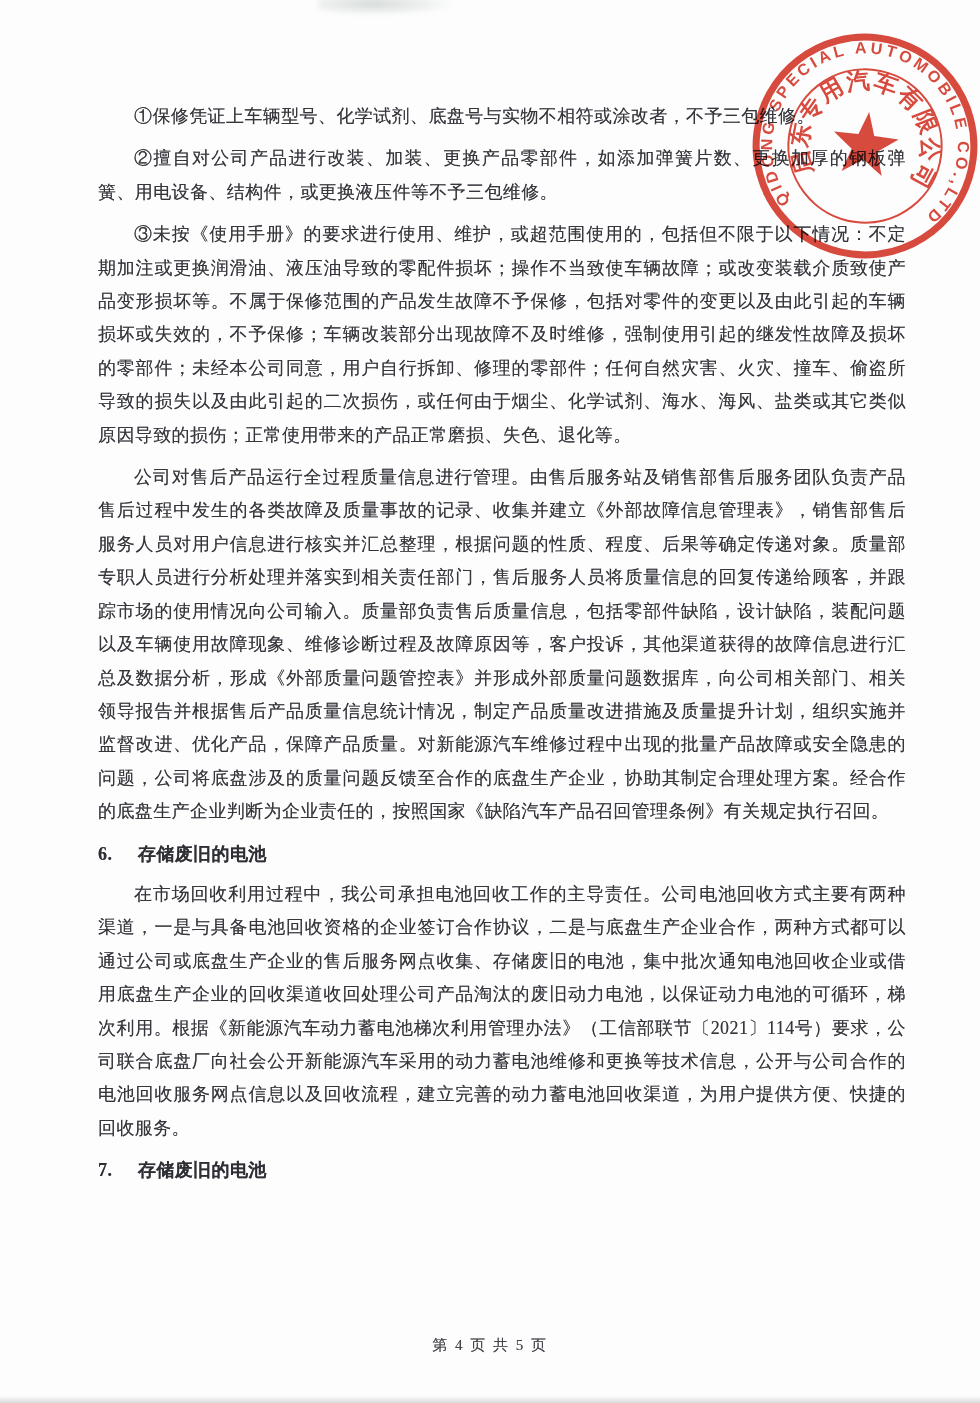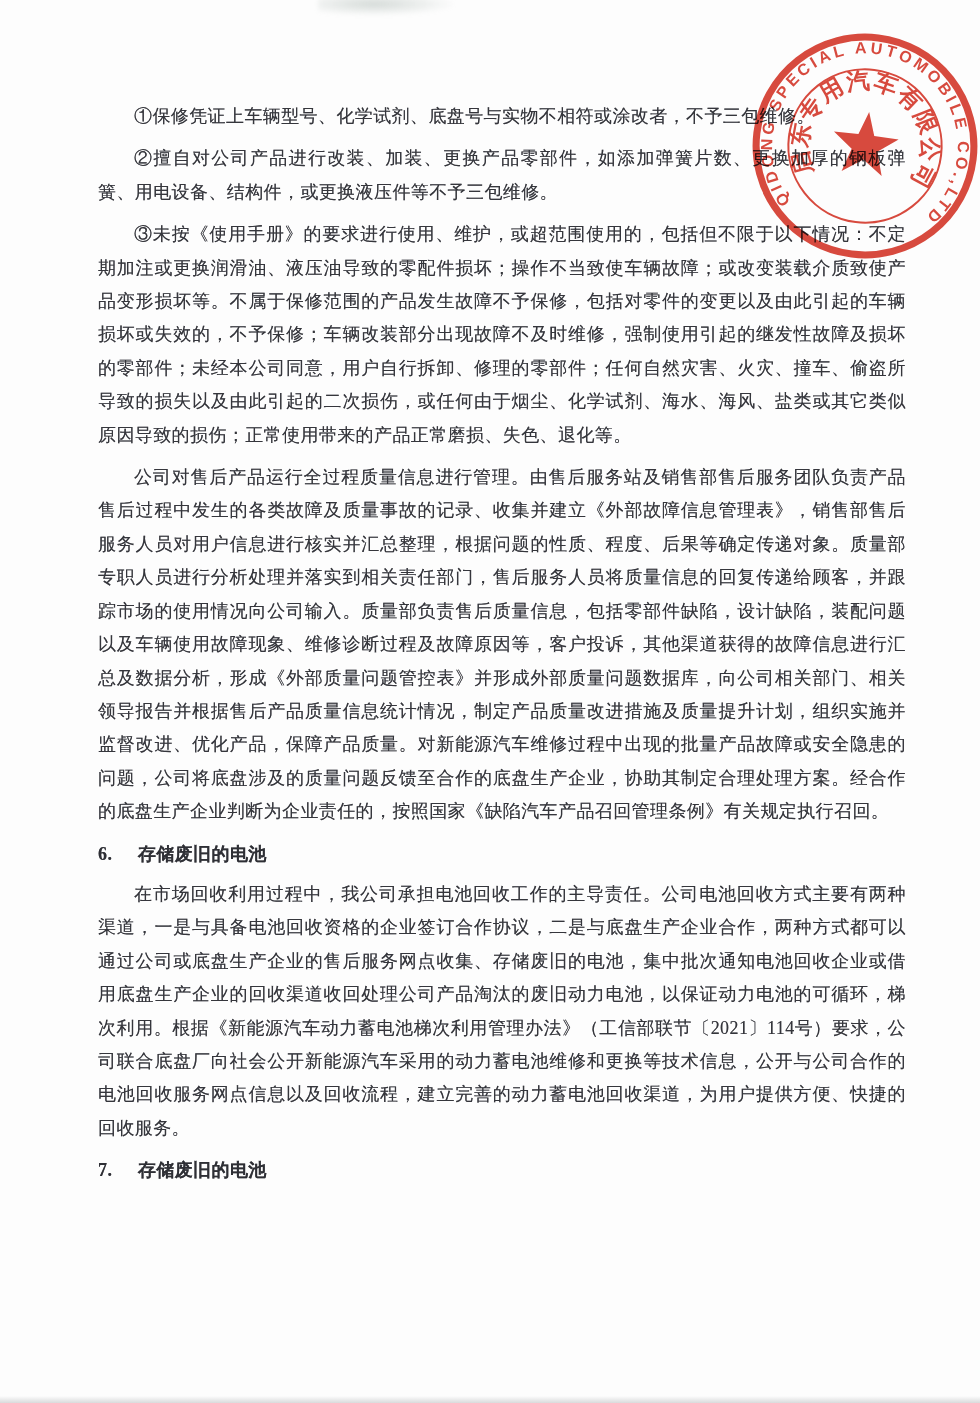--- a/index.html
+++ b/index.html
@@ -93,16 +93,17 @@
           <textPath href="#engArc" startOffset="50%" text-anchor="middle">QIDONG SPECIAL AUTOMOBILE CO.,LTD</textPath>
         </text>
         <text class="stamp-cn">
           <textPath href="#cnArc" startOffset="50%" text-anchor="middle">启东专用汽车有限公司</textPath>
         </text>
         <polygon points="0,-34 7.9,-10.9 32.3,-10.5 12.8,4.2 20,27.5 0,13.5 -20,27.5 -12.8,4.2 -32.3,-10.5 -7.9,-10.9"></polygon>
       </g>
     </svg>
   </div>
 
+  <div class="page-footer">第 4 页 共 5 页</div>
 
   <div class="page-bottom-edge"></div>
 
 </div>
 
 </body></html>

